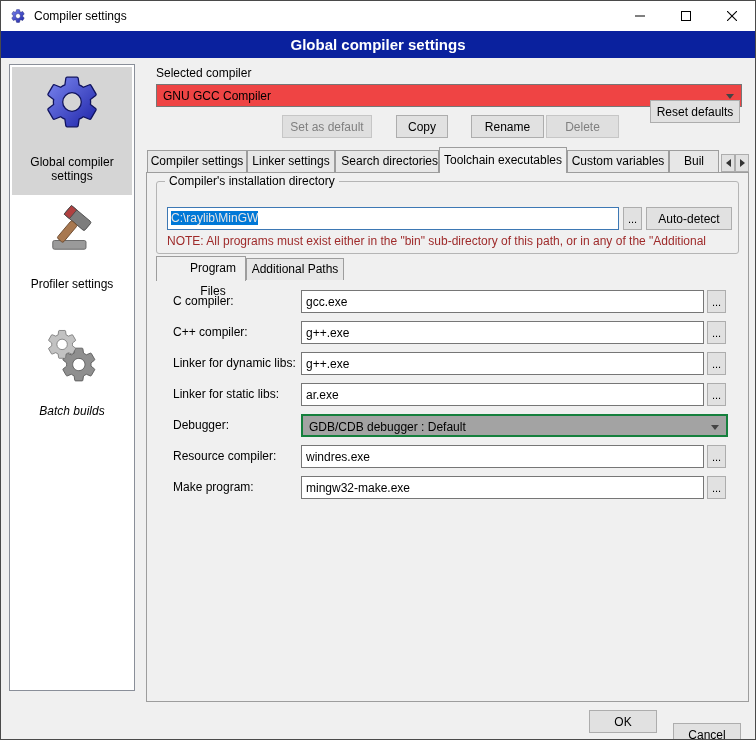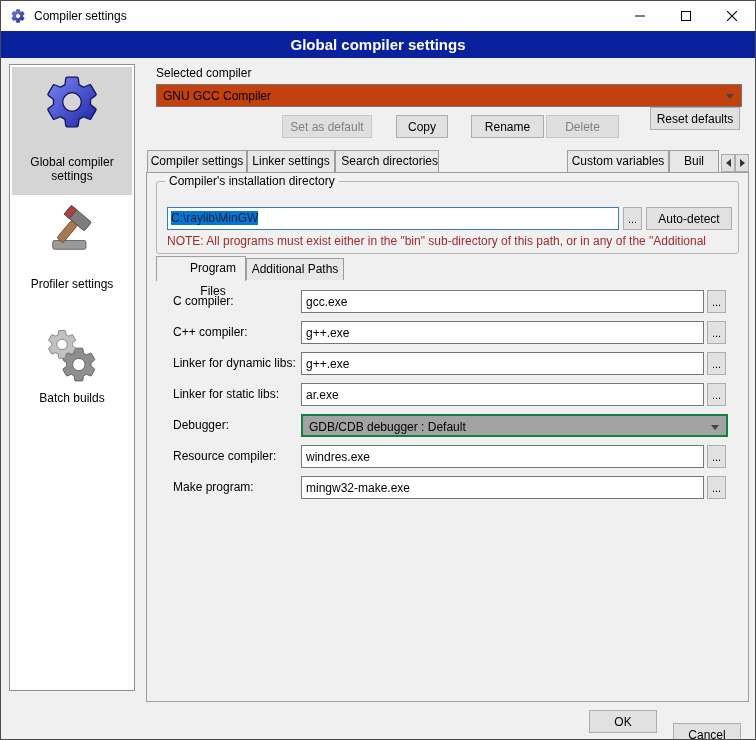--- a/index.html
+++ b/index.html
@@ -27,21 +27,21 @@
   
   .sidebar { position:absolute; left:8px; top:6px; width:126px; height:627px;
              background:#fff; border:1px solid #8a8f99; }
   .side-item { position:absolute; left:2px; width:120px; text-align:center; }
   .side-item.selected { background:var(--sidebar_sel,#d5d5d5); height:128px; }
   .side-item .icn { display:block; margin:0 auto; }
   .side-label { display:block; line-height:14px; font-size:12px; }
 
   
   .lbl { position:absolute; font-size:12px; }
-  .combo { position:absolute; height:23px; background:#c2410c; border:1px solid #767676;
+  .combo { position:absolute; height:23px; background:#ef4444; border:1px solid #767676;
            padding:4px 20px 0 6px; white-space:nowrap; overflow:hidden; }
   .chev { position:absolute; right:7px; top:9px; width:0; height:0;
           border-left:4px solid transparent; border-right:4px solid transparent;
           border-top:5px solid #444; }
 
   .btn { position:absolute; height:23px; background:#e1e1e1; border:1px solid #adadad;
          font-family:inherit; font-size:12px; text-align:center; padding:0; cursor:default; }
   .btn.disabled { color:#7f7f7f; background:#dfdfdf; border-color:#c6c6c6; }
 
   
@@ -60,21 +60,21 @@
   .panel { position:absolute; left:145px; top:114px; width:603px; height:530px;
            background:#f0f0f0; border:1px solid #9d9d9d; z-index:0; }
 
   
   .groupbox { position:absolute; left:155px; top:123px; width:583px; height:73px;
               border:1px solid #b5b5b5; border-radius:3px; z-index:2; }
   .groupbox .legend { position:absolute; top:-8px; left:8px; background:#f0f0f0; padding:0 4px;
                       font-size:12px; }
   .dir-input { position:absolute; left:10px; top:25px; width:452px; height:23px; background:#fff;
                border:1px solid #3d78b4; padding:3px 3px 0; white-space:nowrap; overflow:hidden; }
-  .dir-input .sel { background:var(--selection,#0078d7); color:#0f172a; }
+  .dir-input .sel { background:var(--selection,#0078d7); color:#e5e5e5; }
   .note { position:absolute; left:10px; top:52px; width:566px; color:var(--note_red,#9e2a2a);
           font-size:12px; white-space:nowrap; overflow:hidden; }
 
   
   .subtab { position:absolute; height:22px; line-height:21px; text-align:center;
             background:#e7e7e7; border:1px solid #9d9d9d; border-bottom:none; font-size:12px; z-index:2; }
   .subtab.active { top:198px; height:25px; line-height:23px; background:#f0f0f0; z-index:3;padding-left:24px; }
 
   
   .row { position:absolute; left:165px; width:562px; height:23px; z-index:2; }
@@ -145,39 +145,40 @@
             <rect x="16" y="10" width="8" height="13" fill="#b04040" stroke="#4c4c4c"></rect>
           </g>
         </svg>
         <span class="side-label" style="margin-top:19px;">Profiler settings</span>
       </div>
       <div class="side-item" style="top:255px;">
         <svg class="icn" style="margin-top:7px;" width="58" height="58" viewBox="0 0 34 34">
           <use href="#gearp" transform="translate(9,10)" fill="#8f8f8f" stroke="#565656" stroke-width="0.5"></use>
           <use href="#gearp" transform="translate(1,0) scale(0.85)" fill="#c2c2c2" stroke="#6a6a6a" stroke-width="0.5"></use>
         </svg>
-        <span class="side-label" style="margin-top:6px;">Batch builds</span>
+        <span class="side-label" style="margin-top:19px;font-style:italic;">Batch builds</span>
       </div>
     </div>
 
     <span class="lbl" style="left:155px; top:8px;">Selected compiler</span>
     <div class="combo" style="left:155px; top:26px; width:586px;">
       <span>GNU GCC Compiler</span>
       <span class="chev"></span>
     </div>
 
     <button class="btn disabled" style="left:281px; top:57px; width:90px;">Set as default</button>
     <button class="btn" style="left:395px; top:57px; width:52px;">Copy</button>
     <button class="btn" style="left:470px; top:57px; width:73px;">Rename</button>
     <button class="btn disabled" style="left:545px; top:57px; width:73px;">Delete</button>
-    <button class="btn" style="left:649px; top:49px; width:90px;">Reset defaults</button>
+    <button class="btn" style="left:649px; top:42px; width:90px;">Reset defaults</button>
 
     <span class="tab" style="left:146px; width:100px;">Compiler settings</span>
     <span class="tab" style="left:246px; width:88px;">Linker settings</span>
     <span class="tab" style="left:334px; width:104px;text-align:right;">Search directories</span>
+    <span class="tab active" style="left:438px; width:128px;">Toolchain executables</span>
     <span class="tab" style="left:566px; width:102px;">Custom variables</span>
     <span class="tab" style="left:668px; width:50px;">Buil</span>
     <span class="tab-arrow" style="left:720px;">
         <span class="tri-left"></span>
       </span>
     <span class="tab-arrow" style="left:734px;">
         <span class="tri-right"></span>
       </span>
 
     <div class="panel"></div>

